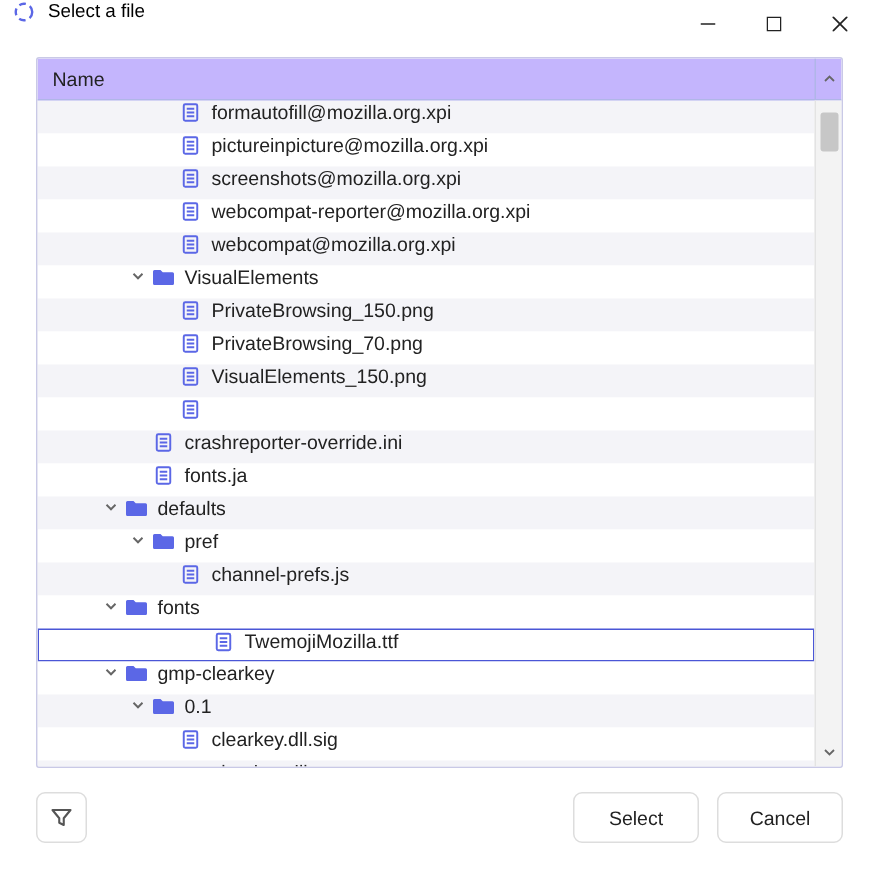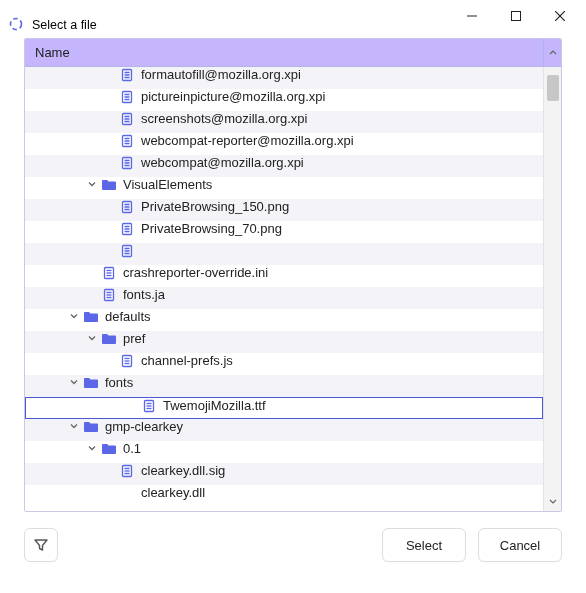--- a/index.html
+++ b/index.html
@@ -1,18 +1,18 @@
 <!DOCTYPE html>
 <html><head>
 <meta charset="utf-8">
 <style>
 * { box-sizing: border-box; margin: 0; padding: 0; }
 body { font-family: "Segoe UI", Arial, sans-serif; font-size: 13px; background: #fff; width: 586px; height: 593px; overflow: hidden; }
 
-.titlebar { display: flex; align-items: flex-end; height: 32px; padding: 0 4px; }
+.titlebar { display: flex; align-items: flex-start; height: 32px; padding: 0 4px; }
 .titlebar .app-icon { width: 16px; height: 16px; margin: 0 8px 0 4px; display:flex; align-items:center; justify-content:center; }
 .titlebar .title { flex: 1; font-size: 12.5px; }
 .titlebar .winbtn { width: 44px; height: 32px; display: flex; align-items: center; justify-content: center; }
 
 .content { padding: 6px 24px 0 24px; }
 
 .panel { border: 1px solid #c9c9e6; border-radius: 2px; overflow: hidden; }
 .header-row { display: flex; background: #c4b5fd; border-bottom: 1px solid #b0b6e8; }
 .header-name { flex: 1; padding: 6px 10px; font-size: 13px; color: #222; }
 .header-scroll { width: 18px; display:flex; align-items:center; justify-content:center; border-left: 1px solid #b0b6e8; }
@@ -193,20 +193,33 @@
             <span class="indent" style="width:72px"></span>
             <span class="noch"></span>
             <span class="icon">
               <svg class="file-icon" width="14" height="14" viewBox="0 0 14 14">
                 <rect x="2.5" y="1.5" width="9" height="11" rx="1"></rect>
                 <line x1="4.5" y1="4.5" x2="9.5" y2="4.5"></line>
                 <line x1="4.5" y1="7" x2="9.5" y2="7"></line>
                 <line x1="4.5" y1="9.5" x2="9.5" y2="9.5"></line>
               </svg>
             </span>
+            <span class="label">VisualElements_150.png</span>
+          </div>
+          <div class="row">
+            <span class="indent" style="width:72px"></span>
+            <span class="noch"></span>
+            <span class="icon">
+              <svg class="file-icon" width="14" height="14" viewBox="0 0 14 14">
+                <rect x="2.5" y="1.5" width="9" height="11" rx="1"></rect>
+                <line x1="4.5" y1="4.5" x2="9.5" y2="4.5"></line>
+                <line x1="4.5" y1="7" x2="9.5" y2="7"></line>
+                <line x1="4.5" y1="9.5" x2="9.5" y2="9.5"></line>
+              </svg>
+            </span>
           </div>
           <div class="row">
             <span class="indent" style="width:54px"></span>
             <span class="noch"></span>
             <span class="icon">
               <svg class="file-icon" width="14" height="14" viewBox="0 0 14 14">
                 <rect x="2.5" y="1.5" width="9" height="11" rx="1"></rect>
                 <line x1="4.5" y1="4.5" x2="9.5" y2="4.5"></line>
                 <line x1="4.5" y1="7" x2="9.5" y2="7"></line>
                 <line x1="4.5" y1="9.5" x2="9.5" y2="9.5"></line>

